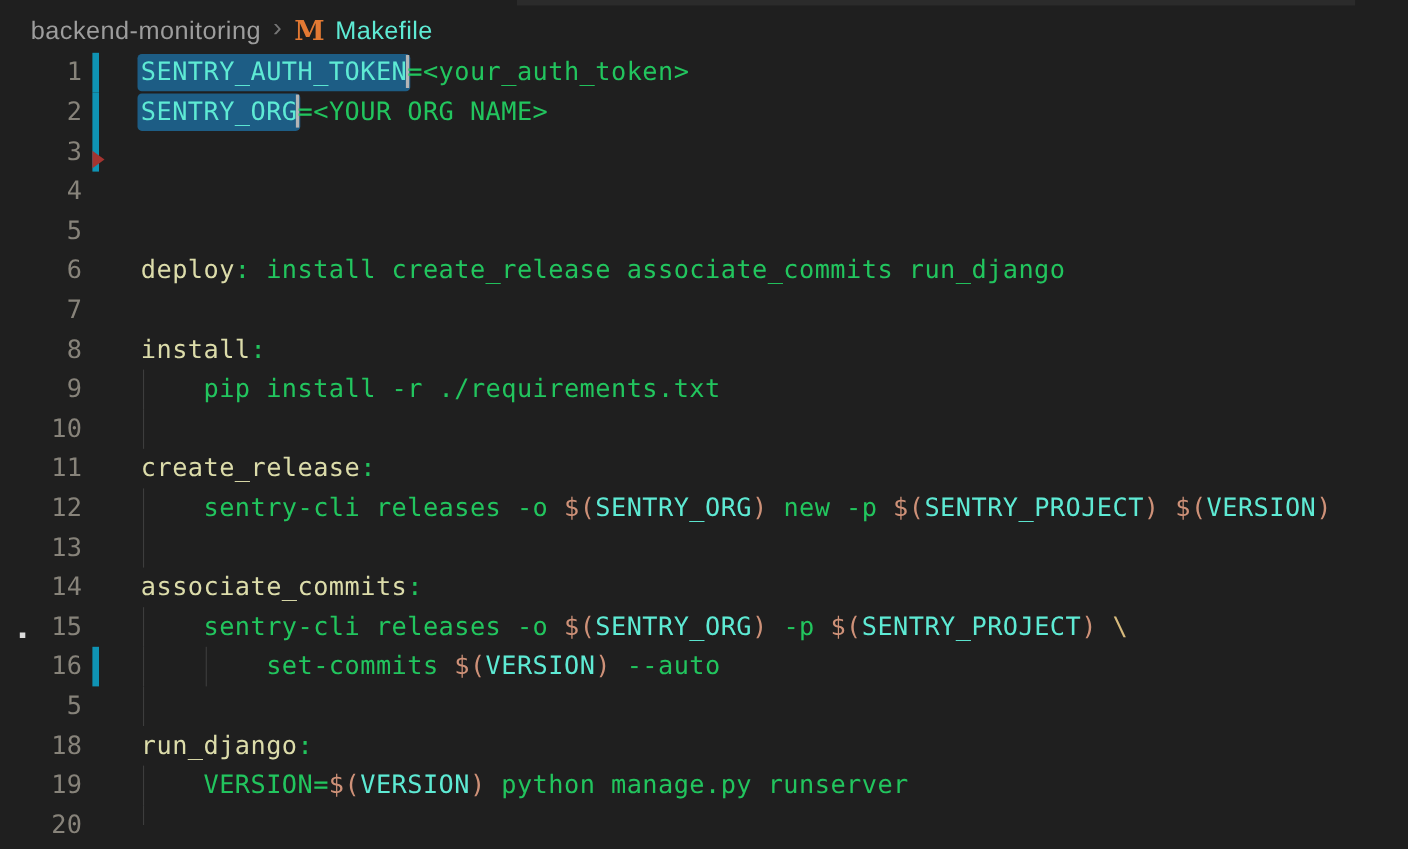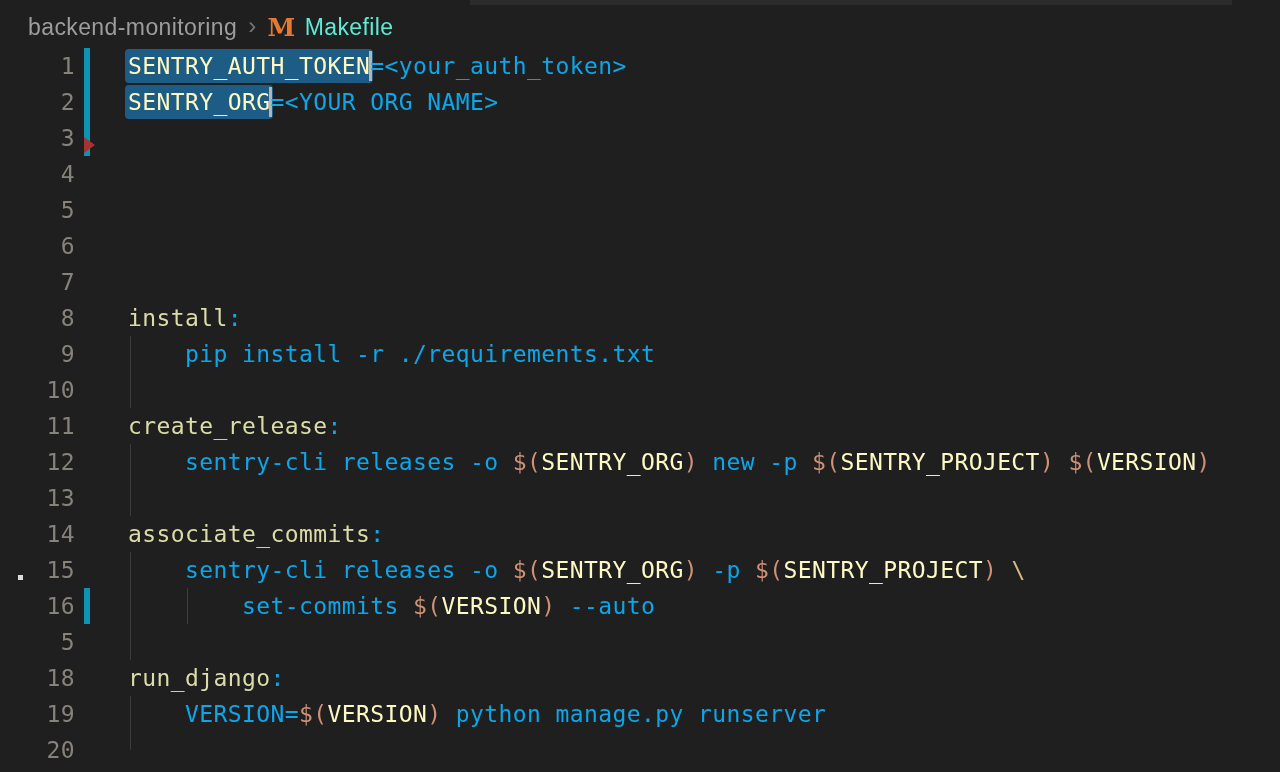--- a/index.html
+++ b/index.html
@@ -15,22 +15,22 @@
   .bc-file-icon{color:#e37933;font-family:"DejaVu Serif", serif;font-weight:bold;font-size:25px;margin-right:9px;}
   .bc-file{color:#5eead4;}
   
   #editor{position:absolute;left:0;top:48px;right:0;}
   .row{position:relative;height:36px;display:flex;font-size:23px;line-height:36px;letter-spacing:.4px;}
   .ln{width:75px;flex:0 0 75px;text-align:right;color:#87837a;}
   .deco{width:53px;flex:0 0 53px;position:relative;}
   .gbar{position:absolute;left:9px;top:0;bottom:0;width:6px;background:#0f93b4;}
   .code{white-space:pre;color:#cccccc;}
   .guide{position:absolute;top:0;bottom:0;width:1px;background:#3d3d3d;}
-  .tok-txt{color:#0ea5e9;}
-  .tok-var{color:#fef9c3;}
+  .tok-txt{color:#22c55e;}
+  .tok-var{color:#5eead4;}
   .tok-tgt{color:#dcdcaa;}
   .tok-pun{color:#ce9178;}
   .tok-esc{color:#d7ba7d;}
   .sel{background:#1d5d85;padding:4px 3px;margin:-4px -3px;border-radius:4px;}
   .caret{display:inline-block;width:3px;height:30px;background:#b5b5b5;vertical-align:middle;
          margin:-3px -2px 0 -1px;}
   #del-triangle{position:absolute;left:84px;top:137px;width:0;height:0;
     border-left:11px solid #a43430;border-top:8px solid transparent;border-bottom:8px solid transparent;}
   #stray-dot{position:absolute;left:18px;top:575px;width:5px;height:5px;background:#dcdcdc;}
 </style>
@@ -73,20 +73,21 @@
         <div class="deco"></div>
       </div>
       <div class="row">
         <span class="ln">5</span>
         <div class="deco"></div>
         <span class="code"></span>
       </div>
       <div class="row">
         <span class="ln">6</span>
         <div class="deco"></div>
+        <span class="code"><span class="tok-tgt">deploy</span><span class="tok-txt">: install create_release associate_commits run_django</span></span>
       </div>
       <div class="row">
         <span class="ln">7</span>
         <div class="deco"></div>
         <span class="code"></span>
       </div>
       <div class="row">
         <span class="ln">8</span>
         <div class="deco"></div>
         <span class="code"><span class="tok-tgt">install</span><span class="tok-txt">:</span></span>

